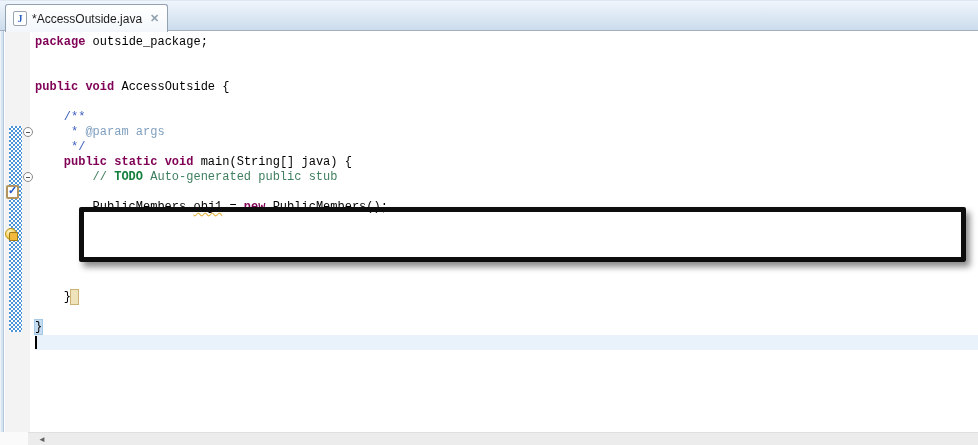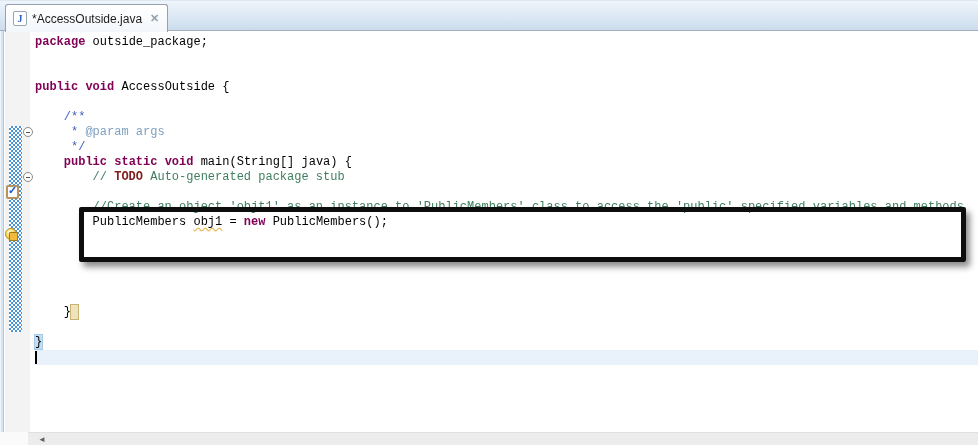--- a/index.html
+++ b/index.html
@@ -78,21 +78,21 @@
     position:absolute; left:35px; top:34px; right:0; height:397px;
     font:12px/15px "Liberation Mono","DejaVu Sans Mono",monospace; color:#000;
   }
   .code-line { height:15px; white-space:pre; }
   .current-line { background:#e9f2fb; }
   .kw      { color:#7f0055; font-weight:bold; }
   .code    { color:#000000; }
   .comment { color:#3f7f5f; }
   .jdoc    { color:#3f5fbf; }
   .jtag    { color:#7f9fbf; font-weight:normal; }
-  .todo    { color:#7f1d1d; font-weight:bold; }
+  .todo    { color:#15803d; font-weight:bold; }
   .warn    { color:#000; text-decoration:underline; text-decoration-style:wavy;
              text-decoration-color:#e5b84a; text-underline-offset:2px;margin-top:15px; }
   .brace   { background:#c4ddf2; box-shadow:0 0 0 1px #a6c9e6; }
   .occ     { background:#efe3bb; box-shadow:0 0 0 1px #c9b272; }
   .cursor  {
     display:inline-block; width:2px; height:13px; background:#000;
     vertical-align:text-bottom; margin-right:-2px;
   }
   
   .highlight-box {
@@ -140,23 +140,22 @@
   <div class="code-area" id="code-lines">
       <div class="code-line"><span class="kw">package</span><span class="code"> outside_package;</span></div>
       <div class="code-line"></div>
       <div class="code-line"></div>
       <div class="code-line"><span class="kw">public</span><span class="code"> </span><span class="kw">void</span><span class="code"> AccessOutside {</span></div>
       <div class="code-line"></div>
       <div class="code-line"><span class="jdoc">    /**</span></div>
       <div class="code-line"><span class="jdoc">     * </span><span class="jtag">@param args</span></div>
       <div class="code-line"><span class="jdoc">     */</span></div>
       <div class="code-line"><span class="code">    </span><span class="kw">public</span><span class="code"> </span><span class="kw">static</span><span class="code"> </span><span class="kw">void</span><span class="code"> main(String[] java) {</span></div>
-      <div class="code-line"><span class="comment">        // </span><span class="todo">TODO</span><span class="comment"> Auto-generated package stub</span></div>
+      <div class="code-line"><span class="comment">        // </span><span class="todo">TODO</span><span class="comment"> Auto-generated public stub</span></div>
       <div class="code-line"></div>
-      <div class="code-line"><span class="comment">        //Create an object 'objt1' as an instance to 'PublicMembers' class to access the 'public' specified variables and methods</span></div>
       <div class="code-line"><span class="code">        PublicMembers </span><span class="warn">obj1</span><span class="code"> = </span><span class="kw">new</span><span class="code"> PublicMembers();</span></div>
       <div class="code-line"></div>
       <div class="code-line"></div>
       <div class="code-line"></div>
       <div class="code-line"></div>
       <div class="code-line"></div>
       <div class="code-line"><span class="code">    }</span><span class="occ"> </span></div>
       <div class="code-line"></div>
       <div class="code-line"><span class="brace">}</span></div>
       <div class="code-line current-line"><span class="cursor"></span></div>

